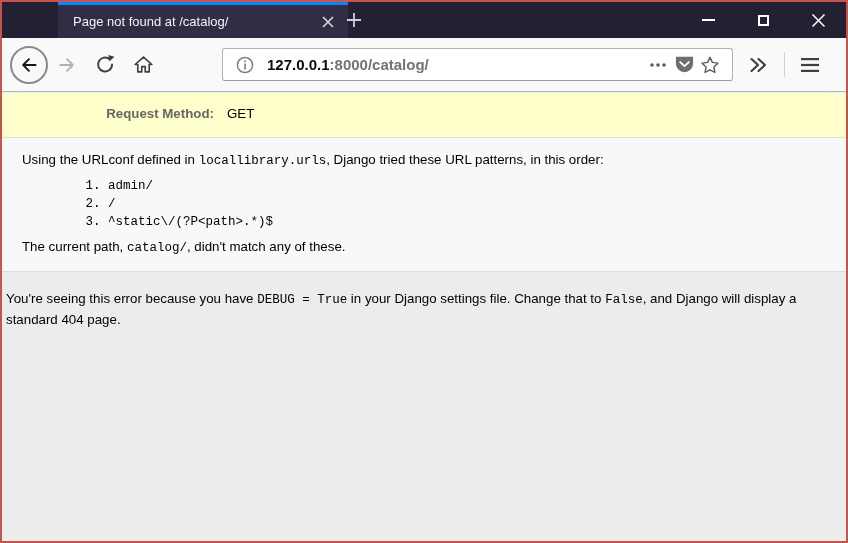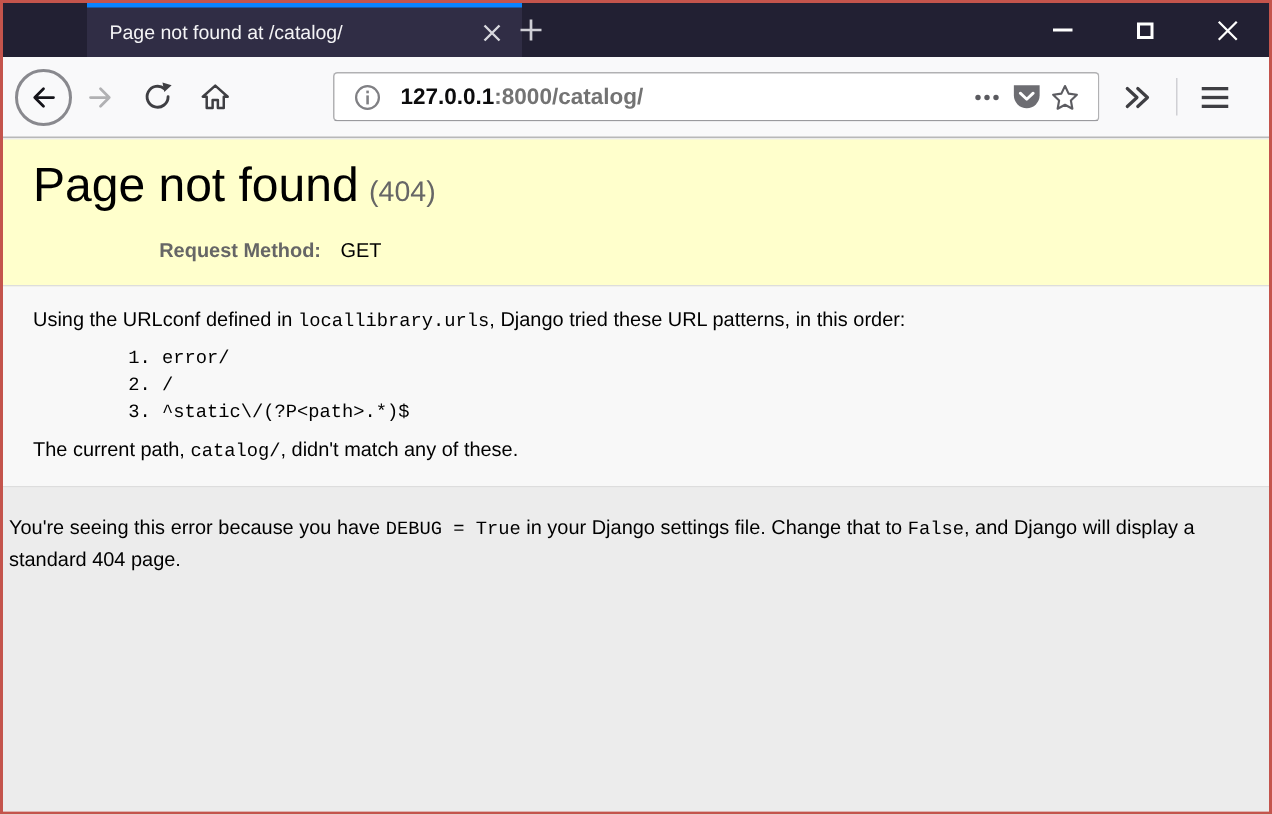--- a/index.html
+++ b/index.html
@@ -164,35 +164,34 @@
           <rect y="0" width="18" height="2.2" fill="#3f3f43"></rect>
           <rect y="5.9" width="18" height="2.2" fill="#3f3f43"></rect>
           <rect y="11.8" width="18" height="2.2" fill="#3f3f43"></rect>
         </svg>
     </button>
   </div>
 
   <div class="page">
 
     <div class="summary">
-      <h1><span>Page not found</span><span class="code404">(404)</span></h1>
       <table class="meta-table">
         <tbody>
             <tr>
           <th>Request Method:</th>
           <td>GET</td>
         </tr>
       </tbody>
         </table>
     </div>
 
     <div class="info">
       <p><span>Using the URLconf defined in </span><code>locallibrary.urls</code><span>, Django tried these URL patterns, in this order:</span></p>
       <ol>
-        <li>error/</li>
+        <li>admin/</li>
         <li>/</li>
         <li>^static\/(?P&lt;path&gt;.*)$</li>
       </ol>
       <p><span>The current path, </span><code>catalog/</code><span>, didn't match any of these.</span></p>
     </div>
 
     <div class="explanation">
       <span>You're seeing this error because you have </span><code>DEBUG = True</code><span> in your Django settings file. Change that to </span><code>False</code><span>, and Django will display a standard 404 page.</span>
     </div>
 

